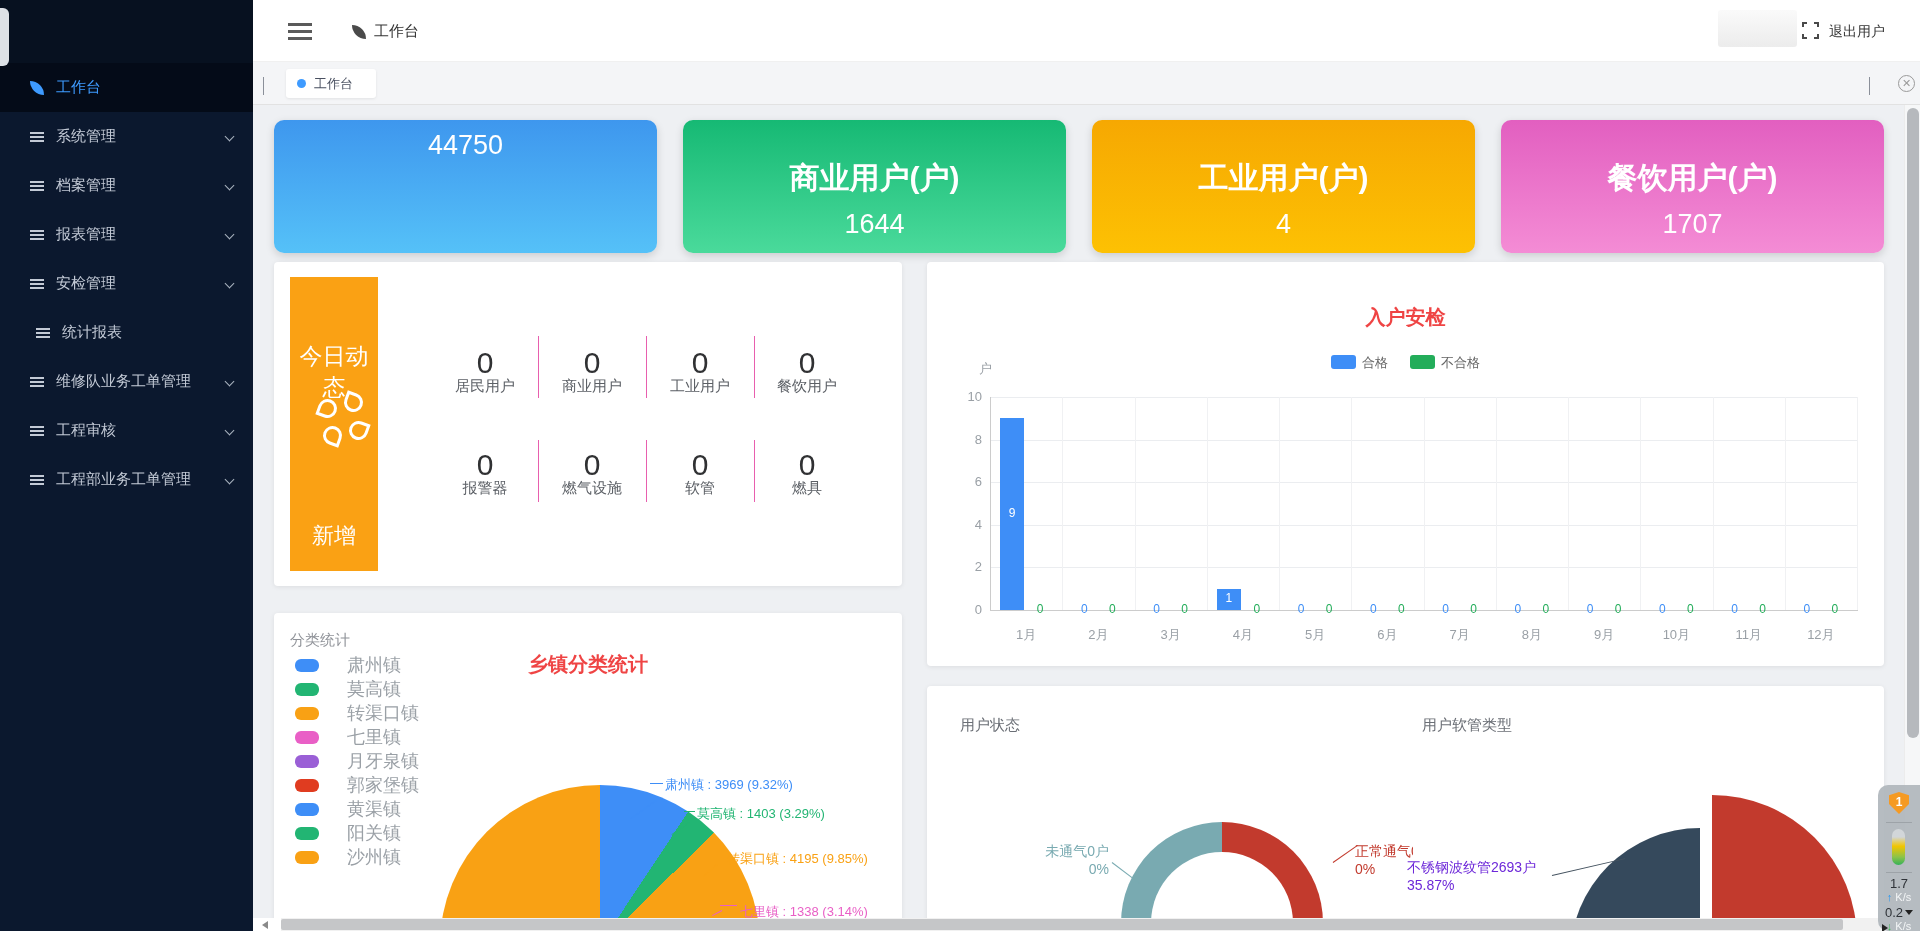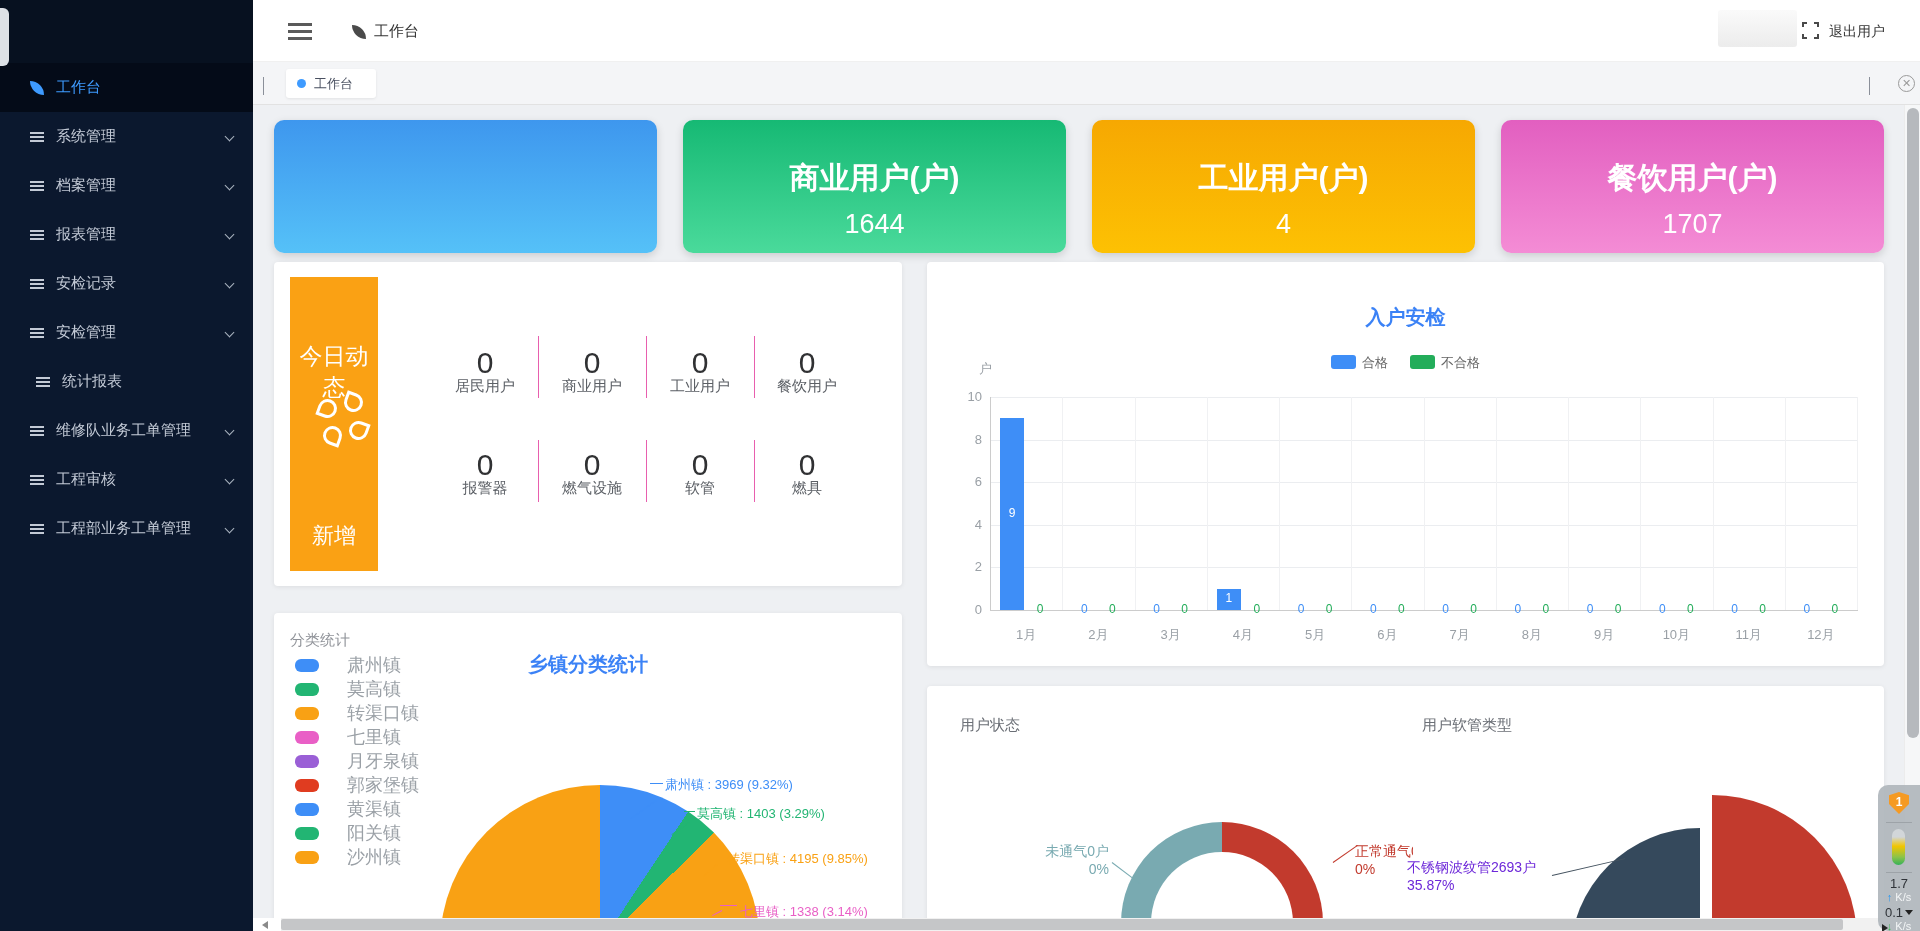--- a/index.html
+++ b/index.html
@@ -45,21 +45,21 @@
   .sc-value{font-size:27px;margin-top:10px}
   .card{position:absolute;background:#fff;border-radius:4px;box-shadow:0 1px 5px rgba(0,0,0,.08);overflow:hidden}
   .banner{position:absolute;left:16px;top:15px;width:88px;height:294px;background:#faa114;color:#fff;text-align:center}
   .banner .b1{font-size:23px;margin-top:64px}
   .banner .b2{font-size:22px;margin-top:118px}
   .pinwheel{position:absolute;left:26px;top:116px;width:60px;height:60px}
   .pinwheel span{position:absolute;width:19px;height:19px;border:3px solid #fff;border-radius:0 55% 55% 55%}
   .tnum{position:absolute;width:110px;text-align:center;font-size:30px;color:#303133}
   .tlab{position:absolute;width:110px;text-align:center;font-size:15px;color:#5c6066}
   .tdiv{position:absolute;width:1px;background:#e85fae}
-  .chart-title{position:absolute;left:0;width:100%;text-align:center;font-size:20px;font-weight:bold;color:#3b82f6}
+  .chart-title{position:absolute;left:0;width:100%;text-align:center;font-size:20px;font-weight:bold;color:#ef4444}
   .legend{position:absolute;left:0;width:100%;display:flex;justify-content:center;gap:22px;font-size:13px;color:#666;align-items:center}
   .legend .sw{display:inline-block;width:25px;height:14px;border-radius:3px;margin-right:6px;vertical-align:-2px}
   .unit{position:absolute;font-size:13px;color:#9aa0a6}
   .ylab{position:absolute;width:36px;text-align:right;font-size:13px;color:#9aa0a6}
   .xlab{position:absolute;text-align:center;font-size:13px;color:#9aa0a6}
   .blab{position:absolute;width:28px;text-align:center;font-size:12px}
   .panel-label{position:absolute;font-size:15px;color:#909399}
   .litem{position:absolute;display:flex;align-items:center;gap:28px;font-size:18px;color:#9aa0a6}
   .litem .sw{width:24px;height:13px;border-radius:6px}
   .callout{position:absolute;font-size:13px;white-space:nowrap}
@@ -105,25 +105,20 @@
           <span class="chev down"></span>
         </div>
         <div class="sitem">
           <span class="bars"></span>
           <span class="slabel">档案管理</span>
           <span class="chev down"></span>
         </div>
         <div class="sitem">
           <span class="bars"></span>
           <span class="slabel">报表管理</span>
-          <span class="chev down"></span>
-        </div>
-        <div class="sitem">
-          <span class="bars"></span>
-          <span class="slabel">安检记录</span>
           <span class="chev down"></span>
         </div>
         <div class="sitem">
           <span class="bars"></span>
           <span class="slabel">安检管理</span>
           <span class="chev down"></span>
         </div>
         <div class="sitem" style="padding-left: 36px;">
           <span class="bars"></span>
           <span class="slabel">统计报表</span>
@@ -168,20 +163,21 @@
     <div class="tab">
       <span class="dot"></span>
       <span>工作台</span>
     </div>
     <span class="tbtn" style="left:1616px"><span class="chev right"></span></span>
     <span class="circlex">✕</span>
   </div>
 
   <div id="stat-cards">
       <div class="stat-card" style="left: 274px; top: 120px; background: linear-gradient(rgb(62, 151, 238), rgb(85, 193, 248)); position: absolute;">
+        <div class="sc-value" style="position: relative;">44750</div>
       </div>
       <div class="stat-card" style="left: 683px; top: 120px; background: linear-gradient(rgb(22, 185, 116), rgb(74, 218, 155)); position: absolute;">
         <div class="sc-title" style="position: relative;">商业用户(户)</div>
         <div class="sc-value" style="position: relative;">1644</div>
       </div>
       <div class="stat-card" style="left: 1092px; top: 120px; background: linear-gradient(rgb(246, 168, 2), rgb(253, 193, 3)); position: absolute;">
         <div class="sc-title" style="position: relative;">工业用户(户)</div>
         <div class="sc-value" style="position: relative;">4</div>
       </div>
       <div class="stat-card" style="left: 1501px; top: 120px; background: linear-gradient(rgb(226, 95, 192), rgb(244, 140, 213)); position: absolute;">
@@ -394,18 +390,18 @@
     <div class="hthumb"></div>
   </div>
 
   <div class="widget">
     <div class="shield">1</div>
     <div class="wdiv" style="top:37px"></div>
     <div class="gauge"></div>
     <div class="wdiv" style="top:87px"></div>
     <div class="wnum" style="top:91px">1.7</div>
     <div class="wunit" style="top:106px"><span class="up">↑</span> <span>K/s</span></div>
-    <div class="wnum" style="top:120px"><span>0.1</span><span class="caret"></span></div>
+    <div class="wnum" style="top:120px"><span>0.2</span><span class="caret"></span></div>
     <div class="wunit" style="top:135px"><span class="dn">↓</span> <span>K/s</span></div>
     <div class="wtri"></div>
   </div>
 
 </div>
 
 </body></html>

